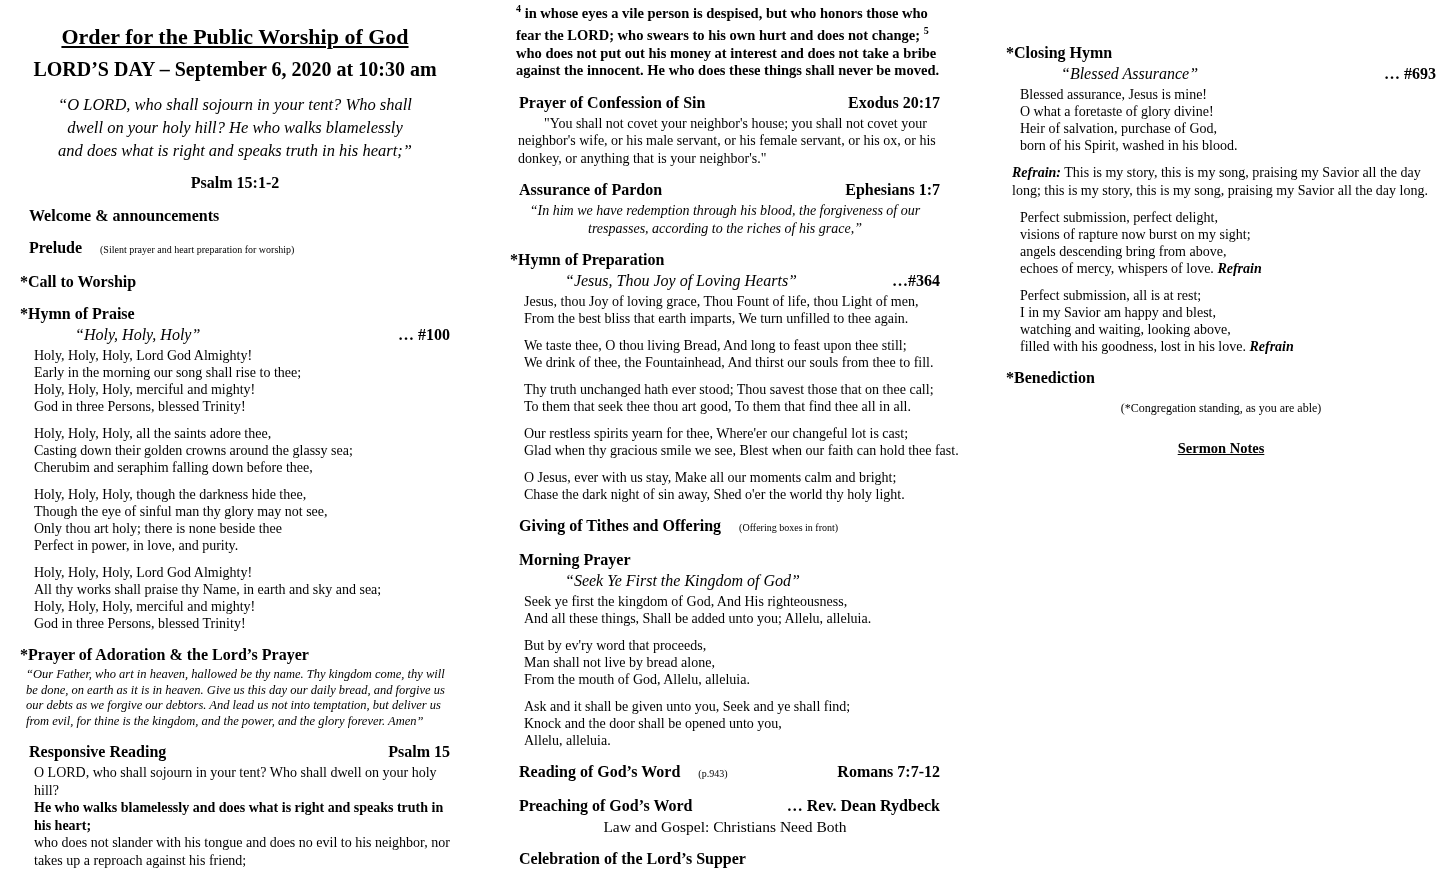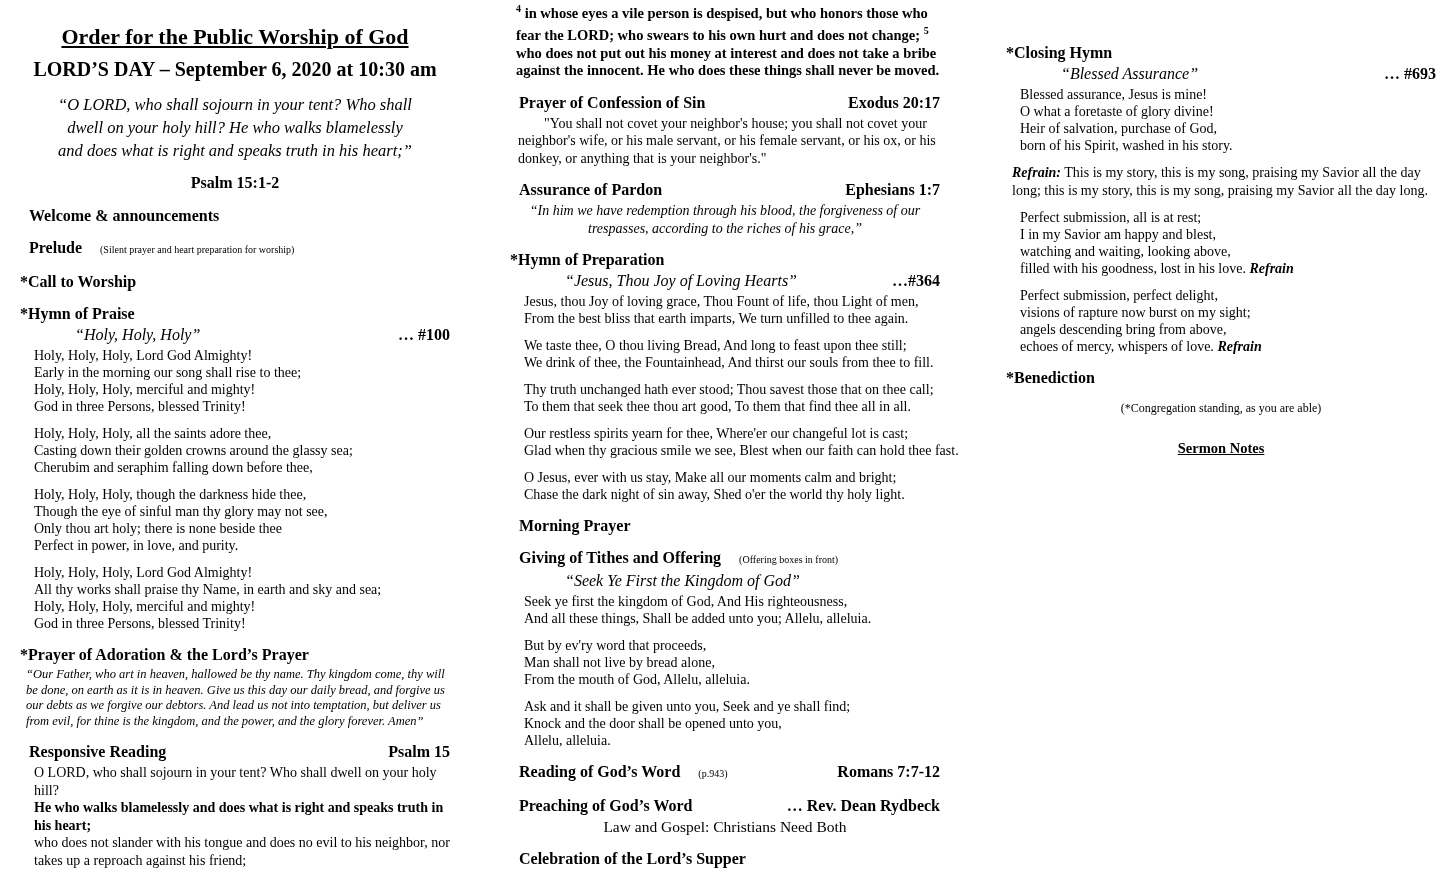--- a/index.html
+++ b/index.html
@@ -166,27 +166,27 @@
       <div class="stanza">
         <div class="line">Our restless spirits yearn for thee, Where'er our changeful lot is cast;</div>
         <div class="line">Glad when thy gracious smile we see, Blest when our faith can hold thee fast.</div>
       </div>
       <div class="stanza">
         <div class="line">O Jesus, ever with us stay, Make all our moments calm and bright;</div>
         <div class="line">Chase the dark night of sin away, Shed o'er the world thy holy light.</div>
       </div>
       <div class="heading-row indented">
         <span class="h-left">
-          <span class="h-label">Morning Prayer</span>
-        </span>
-      </div>
-      <div class="heading-row indented">
-        <span class="h-left">
           <span class="h-label">Giving of Tithes and Offering</span>
           <span class="h-note">(Offering boxes in front)</span>
+        </span>
+      </div>
+      <div class="heading-row indented">
+        <span class="h-left">
+          <span class="h-label">Morning Prayer</span>
         </span>
       </div>
       <div class="hymn-title-row">
         <span class="hymn-name">“Seek Ye First the Kingdom of God”</span>
       </div>
       <div class="stanza">
         <div class="line">Seek ye first the kingdom of God, And His righteousness,</div>
         <div class="line">And all these things, Shall be added unto you; Allelu, alleluia.</div>
       </div>
       <div class="stanza">
@@ -226,35 +226,35 @@
         </span>
       </div>
       <div class="hymn-title-row">
         <span class="hymn-name">“Blessed Assurance”</span>
         <span class="hymn-num">… #693</span>
       </div>
       <div class="stanza">
         <div class="line">Blessed assurance, Jesus is mine!</div>
         <div class="line">O what a foretaste of glory divine!</div>
         <div class="line">Heir of salvation, purchase of God,</div>
-        <div class="line">born of his Spirit, washed in his story.</div>
+        <div class="line">born of his Spirit, washed in his blood.</div>
       </div>
       <div class="refrain-para"><span class="ref-tail">Refrain:</span> This is my story, this is my song, praising my Savior all the day long; this is my story, this is my song, praising my Savior all the day long.</div>
+      <div class="stanza">
+        <div class="line">Perfect submission, perfect delight,</div>
+        <div class="line">visions of rapture now burst on my sight;</div>
+        <div class="line">angels descending bring from above,</div>
+        <div class="line">echoes of mercy, whispers of love. <span class="ref-tail">Refrain</span></div>
+      </div>
       <div class="stanza">
         <div class="line">Perfect submission, all is at rest;</div>
         <div class="line">I in my Savior am happy and blest,</div>
         <div class="line">watching and waiting, looking above,</div>
         <div class="line">filled with his goodness, lost in his love. <span class="ref-tail">Refrain</span></div>
       </div>
-      <div class="stanza">
-        <div class="line">Perfect submission, perfect delight,</div>
-        <div class="line">visions of rapture now burst on my sight;</div>
-        <div class="line">angels descending bring from above,</div>
-        <div class="line">echoes of mercy, whispers of love. <span class="ref-tail">Refrain</span></div>
-      </div>
       <div class="heading-row">
         <span class="h-left">
           <span class="h-label">*Benediction</span>
         </span>
       </div>
       <div class="small-center">(*Congregation standing, as you are able)</div>
       <div class="sermon-notes">Sermon Notes</div>
     </div>
 </div>
 

